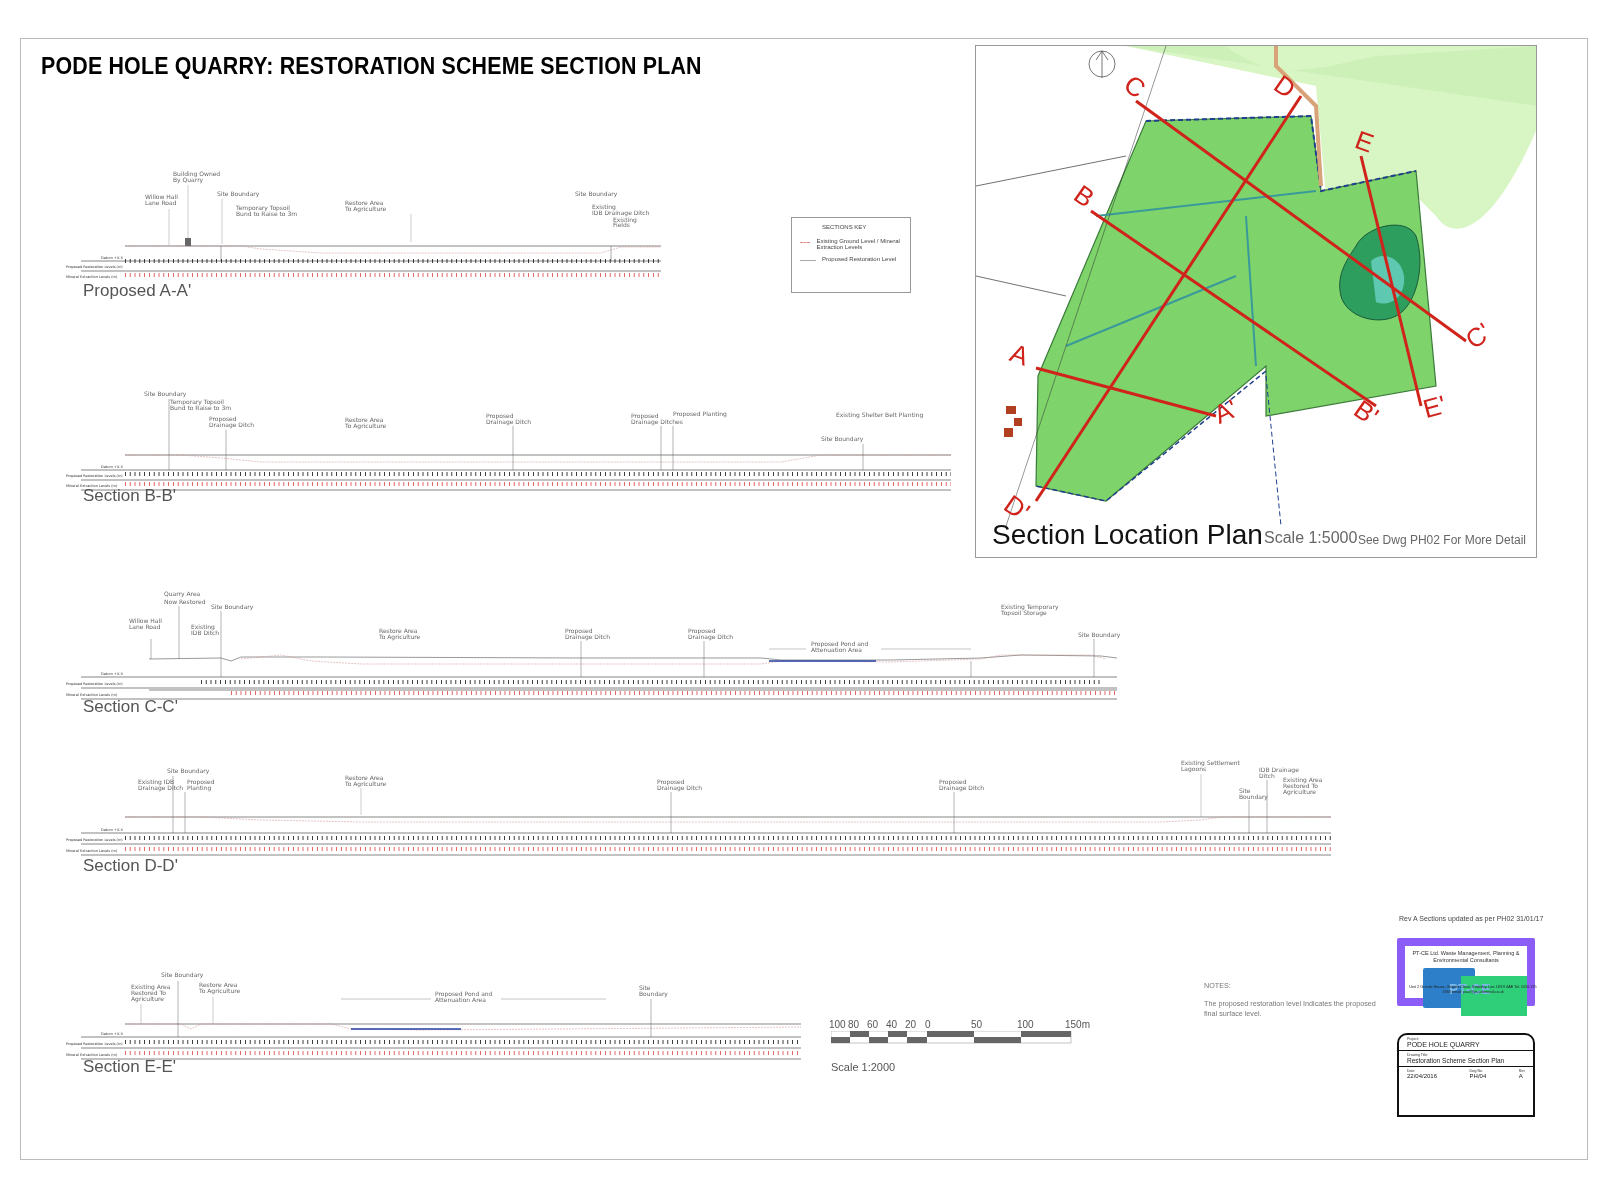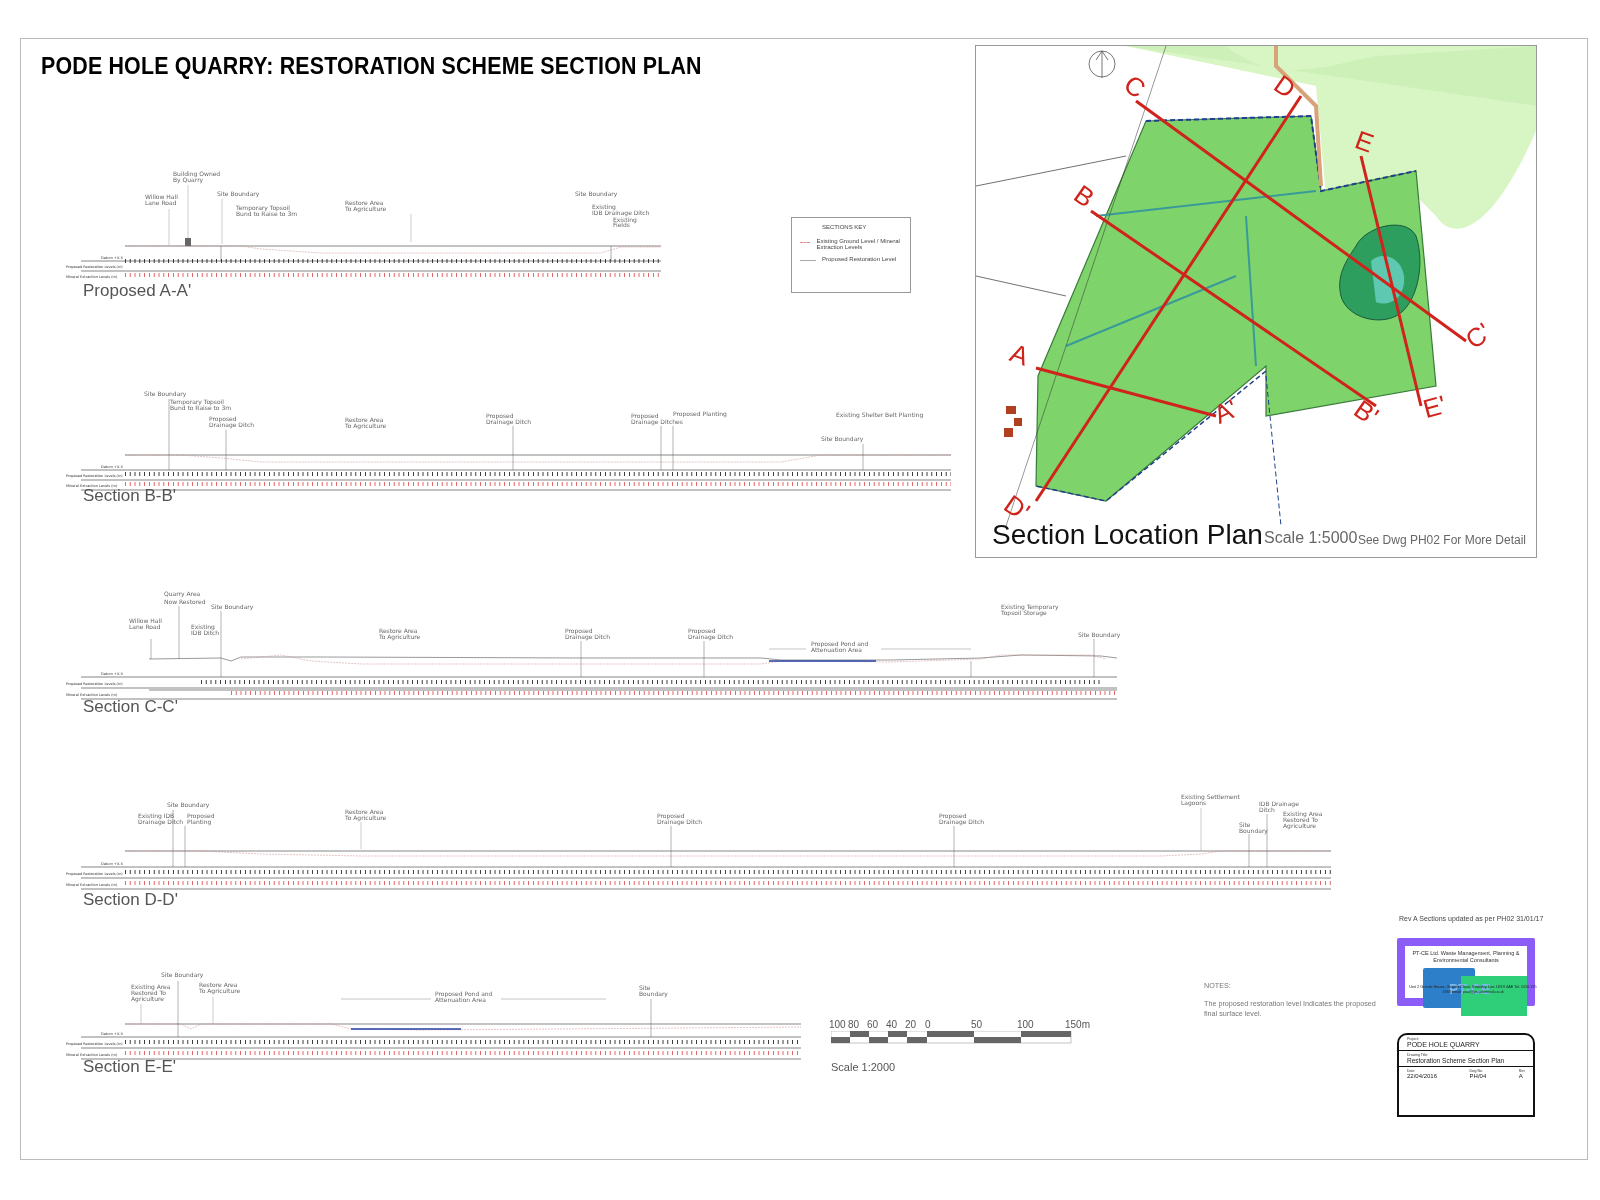--- a/index.html
+++ b/index.html
@@ -168,21 +168,21 @@
       <line x1="20" y1="110" x2="1056" y2="110" stroke="#333" stroke-width="0.6"></line>
       <line x1="140" y1="93" x2="1040" y2="93" stroke="#111" stroke-width="4" stroke-dasharray="0.8,4"></line>
       <line x1="170" y1="104" x2="1056" y2="104" stroke="#d44" stroke-width="4" stroke-dasharray="0.8,4"></line>
       <text class="rowlbl" x="40" y="86">Datum +X.X</text>
       <text class="rowlbl" x="5" y="96">Proposed Restoration Levels (m)</text>
       <text class="rowlbl" x="5" y="107">Mineral Extraction Levels (m)</text>
     </svg>
     <div class="cap" style="left:22px;top:108px">Section C-C'</div>
   </div>
 
-  <div class="section" style="left:40px;top:755px;width:1290px;height:130px">
+  <div class="section" style="left:40px;top:721px;width:1290px;height:130px">
     <svg width="1290" height="110">
       <text class="lbl" x="106" y="13">Site Boundary</text>
       <text class="lbl" x="77" y="24">Existing IDB</text>
         <text class="lbl" x="77" y="30">Drainage Ditch</text>
       <text class="lbl" x="126" y="24">Proposed</text>
         <text class="lbl" x="126" y="30">Planting</text>
       <text class="lbl" x="284" y="20">Restore Area</text>
         <text class="lbl" x="284" y="26">To Agriculture</text>
       <text class="lbl" x="596" y="24">Proposed</text>
         <text class="lbl" x="596" y="30">Drainage Ditch</text>

